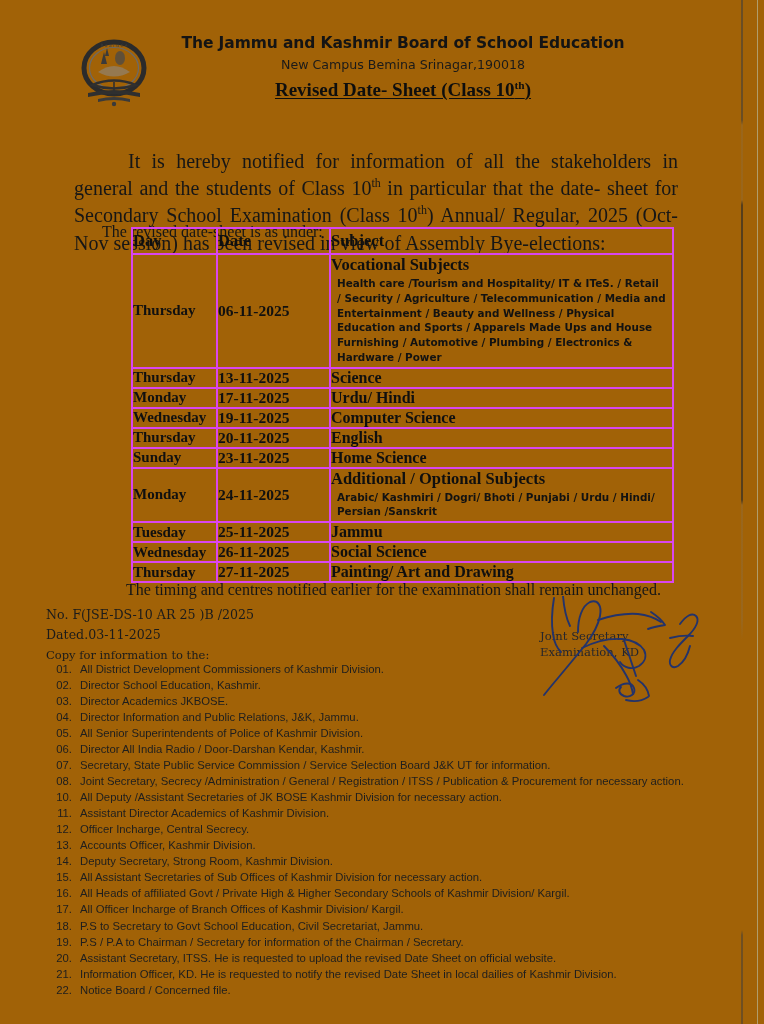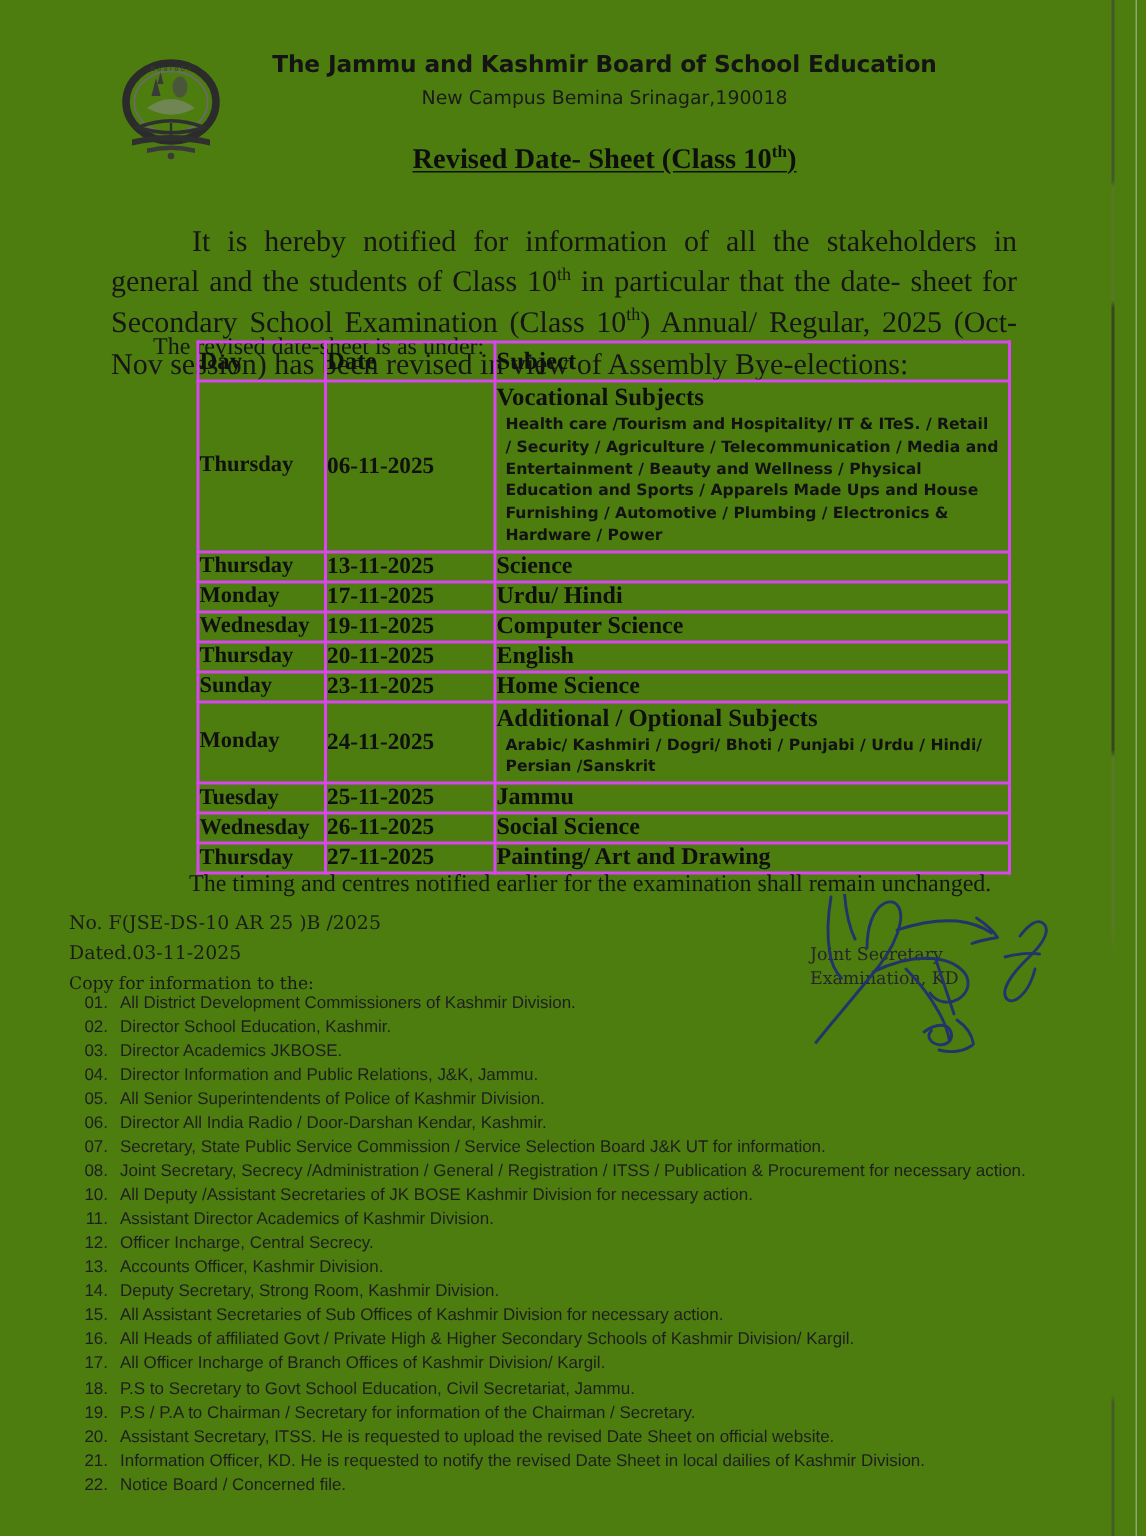--- a/index.html
+++ b/index.html
@@ -15,21 +15,21 @@
     overflow: hidden;
     font-family: "Liberation Serif", serif;
     color: #181818;
     -webkit-font-smoothing: antialiased;
   }
 
   
   .page {
     position: absolute;
     inset: 0;
-    background: #4d7c0f;
+    background: #a16207;
     padding-left: 27px;
   }
 
   
   .scan-line {
     position: absolute;
     top: 0;
     left: 741px;
     width: 2px;
     height: 1024px;
@@ -84,21 +84,21 @@
   .org-address {
     font-family: "DejaVu Sans", sans-serif;
     font-size: 12.6px;
     margin-top: 5px;
     color: #1a1a1a;
   }
   .doc-title {
     font-family: "Liberation Serif", serif;
     font-weight: bold;
     font-size: 19px;
-    margin-top: 24px;
+    margin-top: 7px;
     color: #0e0e0e;
   }
   .doc-title .u {
     text-decoration: underline;
     text-underline-offset: 2px;
   }
   sup {
     font-size: 0.6em;
     vertical-align: super;
     line-height: 0;

